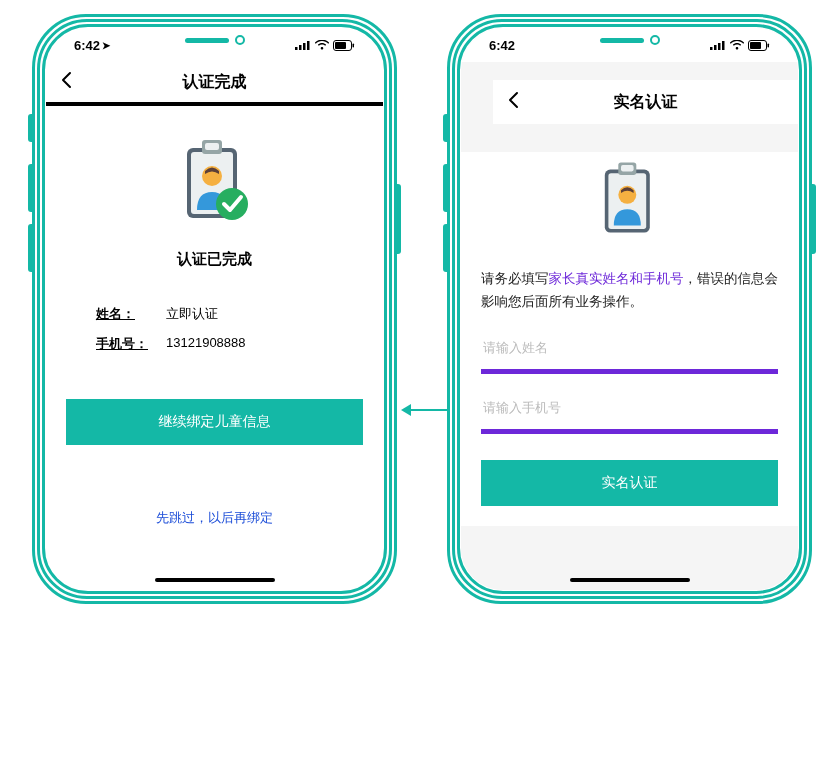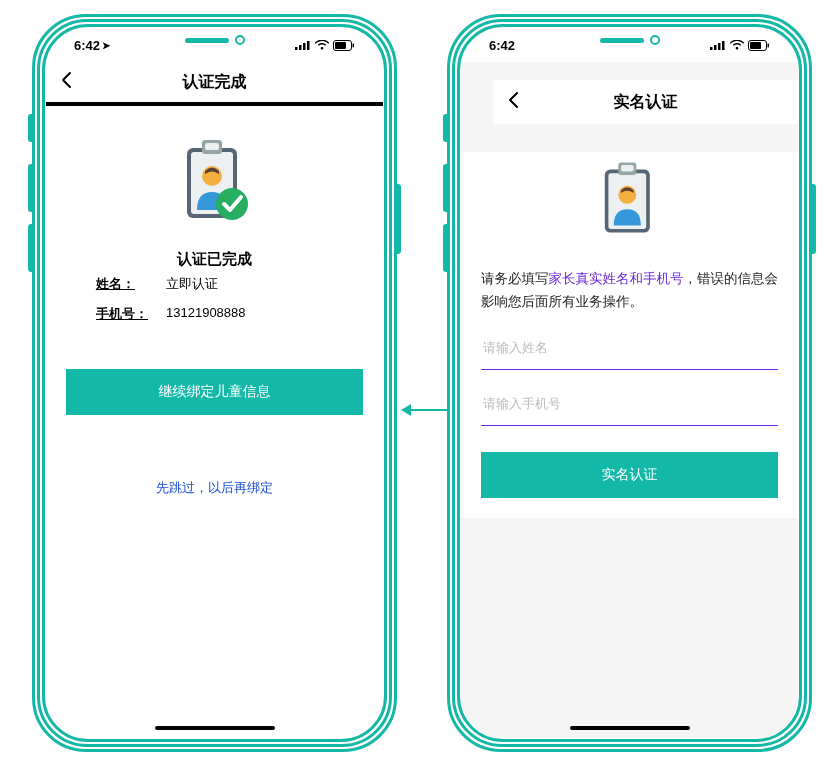--- a/index.html
+++ b/index.html
@@ -6,21 +6,21 @@
   body {
     font-family: -apple-system, "Helvetica Neue", Arial, sans-serif;
     background: #fff;
     width: 839px;
     height: 768px;
     position: relative;
   }
   .phone-frame {
     position: absolute;
     width: 365px;
-    height: 738px;
+    height: 590px;
   }
   .phone-frame.left { left: 32px; top: 14px; }
   .phone-frame.right { left: 447px; top: 14px; }
 
   .outer-ring {
     position: absolute;
     border: 3px solid #14b8a6;
     border-radius: 54px;
     top: 0; left: 0; right: 0; bottom: 0;
   }
@@ -113,20 +113,21 @@
     display: flex;
     justify-content: center;
     margin-top: 28px;
     margin-bottom: 16px;
     position: relative;
   }
   .completed-text {
     text-align: center;
     font-size: 15px;
     font-weight: 600;
+    margin-bottom: 30px;
   }
   .info-row {
     display: flex;
     font-size: 13px;
     padding: 6px 30px;
   }
   .info-row .lbl { width: 70px; font-weight: 600; text-decoration: underline;}
   .info-row .val { }
 
   .primary-btn {
@@ -149,21 +150,21 @@
   .instruction {
     font-size: 13.5px;
     line-height: 1.7;
     margin-top: 10px;
     color: #222;
   }
   .instruction .hl { color: #6d28d9; }
 
   .input-field {
     border: none;
-    border-bottom: 1px solid #6d28d9;
+    border-bottom: 5px solid #6d28d9;
     width: 100%;
     padding: 14px 2px;
     font-size: 13px;
     outline: none;
     background: transparent;
   }
   .input-field::placeholder { color: #bbb; }
   .input-group { margin-top: 12px; }
 
   .home-indicator {

